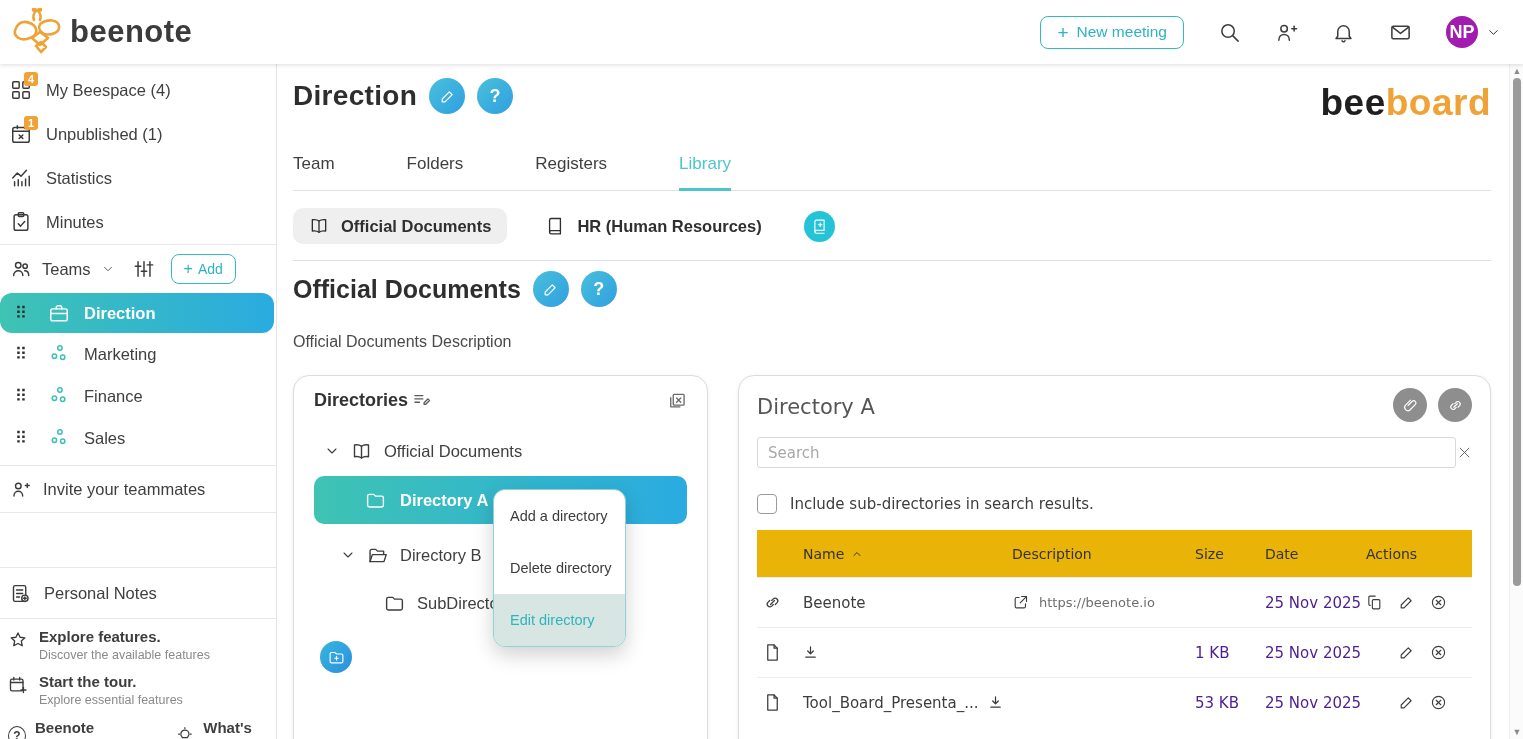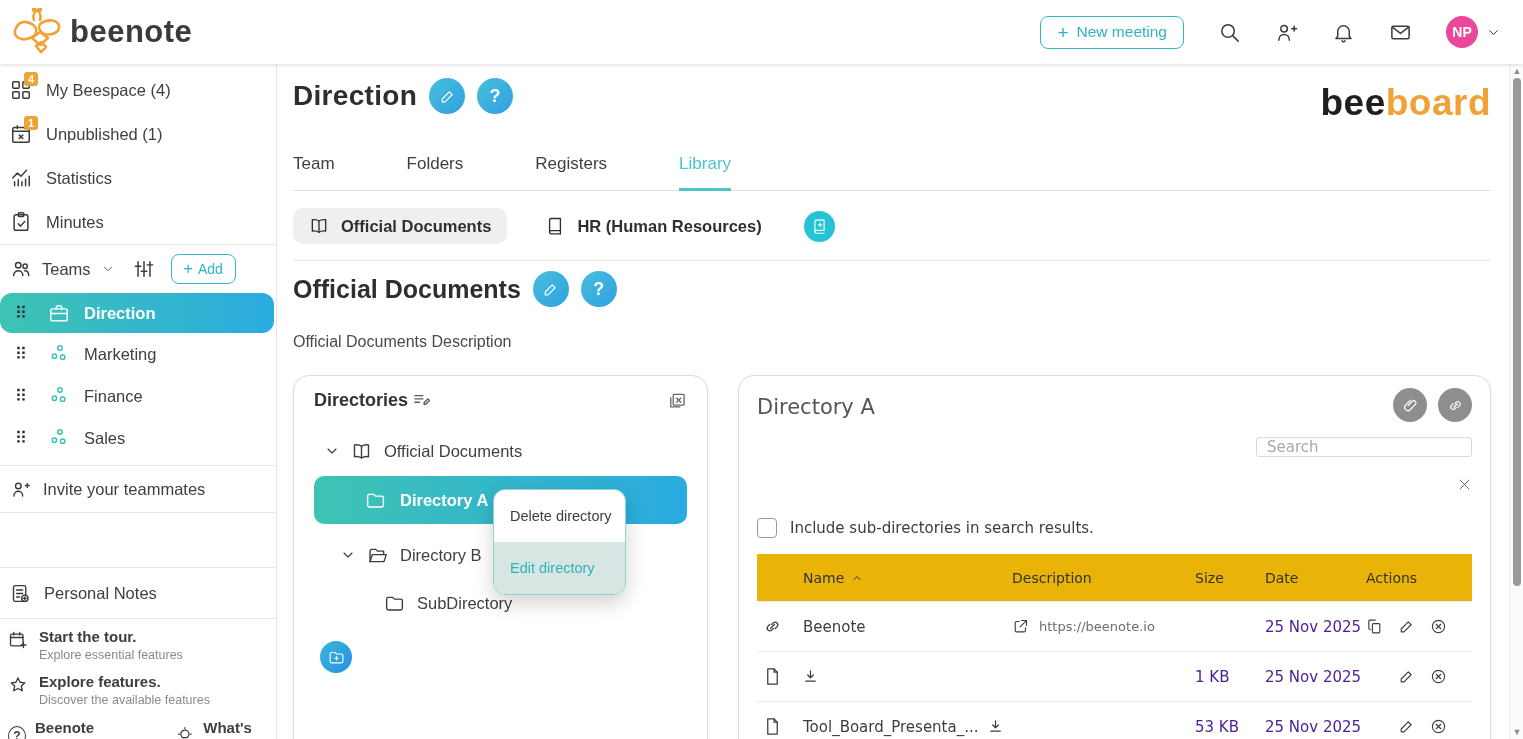--- a/index.html
+++ b/index.html
@@ -11,21 +11,21 @@
   
   .topbar { position:absolute; left:0; top:0; width:1523px; height:64px; background:#fff;
     box-shadow:0 1px 4px rgba(0,0,0,.14); display:flex; align-items:center; z-index:50; }
   .brand { display:flex; align-items:center; gap:8px; padding-left:10px; }
   .brand-word { font-size:31px; font-weight:700; color:#3b3b3b; letter-spacing:.5px; }
   .topbar-right { margin-left:auto; display:flex; align-items:center; gap:34px; padding-right:22px; }
   .btn-new-meeting { display:flex; align-items:center; gap:8px; border:1.5px solid #35b8c5; color:#2fb3c2;
     background:#fff; border-radius:8px; height:33px; padding:0 16px; font-size:15.5px; font-weight:500; cursor:pointer; }
   .top-ic { width:23px; height:23px; color:#3d3d3d; cursor:pointer; }
   .avatar-wrap { display:flex; align-items:center; gap:8px; cursor:pointer; }
-  .avatar { width:32px; height:32px; border-radius:50%; background:#ec4899; color:#fff; font-size:14px;
+  .avatar { width:32px; height:32px; border-radius:50%; background:#a21caf; color:#fff; font-size:18px;
     font-weight:700; display:flex; align-items:center; justify-content:center; }
 
   
   .sidebar { position:absolute; left:0; top:64px; width:277px; bottom:0; background:#fff;
     border-right:1px solid #e4e4e4; font-size:16.5px; }
   .snav { padding-top:4px; }
   .snav-item { height:44px; display:flex; align-items:center; gap:14px; padding-left:10px; cursor:pointer; position:relative; }
   .snav-ic { width:22px; height:22px; color:#3a3a3a; position:relative; }
   .badge { position:absolute; top:-7px; left:14px; background:#f0a236; color:#fff; font-size:11px; font-weight:700;
     border-radius:3px; padding:1px 4px; line-height:12px; }
@@ -114,21 +114,21 @@
   .ctx-item.hl { background:#d7e6e3; color:#2eb4bc; }
 
   
   .files-card { flex:1; height:620px; padding:16px 18px; font-family:"DejaVu Sans", sans-serif; position:relative; }
   .files-head { display:flex; align-items:center; }
   .files-title { font-size:21px; color:#555; font-weight:400; }
   .gray-circle { width:34px; height:34px; border-radius:50%; background:#8e8e8e; color:#fff; border:none;
     display:flex; align-items:center; justify-content:center; cursor:pointer; }
   .gray-circle svg { width:17px; height:17px; }
   .files-head .btns { margin-left:auto; display:flex; gap:11px; margin-top:-4px; }
-  .search-row { display:flex; align-items:flex-end; margin-top:15px; gap:20px;flex-direction:column; }
+  .search-row { display:flex; align-items:center; margin-top:15px; gap:1px; }
   .search-input { flex:1; height:31px; border:1px solid #d9d9d9; border-radius:3px; padding:0 10px;
     font-size:15px; color:#444; font-family:"DejaVu Sans", sans-serif; outline:none; }
   .search-input::placeholder { color:#a9a9a9; }
   .clear-x { background:none; border:none; color:#555; cursor:pointer; }
   .clear-x svg { width:15px; height:15px; }
   .check-row { display:flex; align-items:center; gap:13px; margin-top:26px; font-size:15px; color:#3d3d3d; }
   .checkbox { width:20px; height:20px; border:1.5px solid #9a9a9a; border-radius:4px; background:#fff; cursor:pointer; }
 
   .table { margin-top:16px; }
   .trow { display:grid; grid-template-columns:46px 209px 1fr 70px 101px 106px; align-items:center; height:50px; }
@@ -340,39 +340,39 @@
         <circle cx="17" cy="17.5" r="3.6" fill="#fff"></circle>
         <path d="M15.4 17.5 H18.6"></path>
         <path d="M17 15.9 V19.1"></path>
       </svg>
     <span>Personal Notes</span>
   </div>
   <div class="sdivider"></div>
 
   <div class="tour-row">
     <svg class="ic" viewBox="0 0 24 24" style="width:20px;height:20px;color:#3a3a3a;flex:none;margin-top:2px;">
+        <path d="M12 3.5 l2.5 5.2 5.7.7 -4.2 3.9 1.1 5.6 L12 16.2 6.9 18.9 8 13.3 3.8 9.4 9.5 8.7 Z"></path>
+      </svg>
+    <div>
+      <div class="tour-title">Explore features.</div>
+      <div class="tour-sub">Discover the available features</div>
+    </div>
+  </div>
+  <div class="tour-row">
+    <svg class="ic" viewBox="0 0 24 24" style="width:20px;height:20px;color:#3a3a3a;flex:none;margin-top:2px;">
         <rect x="3" y="5" width="15" height="14" rx="2"></rect>
         <path d="M3 9 H18"></path>
         <path d="M7 3 V6"></path>
         <path d="M14 3 V6"></path>
         <path d="M18.5 15 v6"></path>
         <path d="M15.5 18 h6"></path>
       </svg>
     <div>
       <div class="tour-title">Start the tour.</div>
       <div class="tour-sub">Explore essential features</div>
-    </div>
-  </div>
-  <div class="tour-row">
-    <svg class="ic" viewBox="0 0 24 24" style="width:20px;height:20px;color:#3a3a3a;flex:none;margin-top:2px;">
-        <path d="M12 3.5 l2.5 5.2 5.7.7 -4.2 3.9 1.1 5.6 L12 16.2 6.9 18.9 8 13.3 3.8 9.4 9.5 8.7 Z"></path>
-      </svg>
-    <div>
-      <div class="tour-title">Explore features.</div>
-      <div class="tour-sub">Discover the available features</div>
     </div>
   </div>
 
   <div class="bottom-row">
     <div class="bottom-item">
       <span class="qcircle">?</span>
       <span>Beenote academy</span>
     </div>
     <div class="bottom-item" style="margin-left:18px;">
       <svg class="ic" viewBox="0 0 24 24" style="width:20px;height:20px;color:#3a3a3a;">
@@ -518,20 +518,21 @@
 
       <button class="add-dir-btn">
         <svg class="ic" viewBox="0 0 24 24" style="stroke:#fff;">
             <path d="M3 7 a2 2 0 0 1 2-2 h5 l2 2 h7 a2 2 0 0 1 2 2 v8.5 a2 2 0 0 1-2 2 H5 a2 2 0 0 1-2-2 Z"></path>
             <path d="M9.5 13 h5"></path>
             <path d="M12 10.5 v5"></path>
           </svg>
       </button>
 
       <div class="ctx-menu">
+        <div class="ctx-item">Add a directory</div>
         <div class="ctx-item">Delete directory</div>
         <div class="ctx-item hl">Edit directory</div>
       </div>
     </div>
 
     <div class="card files-card">
       <div class="files-head">
         <span class="files-title">Directory A</span>
         <div class="btns">
           <button class="gray-circle">

